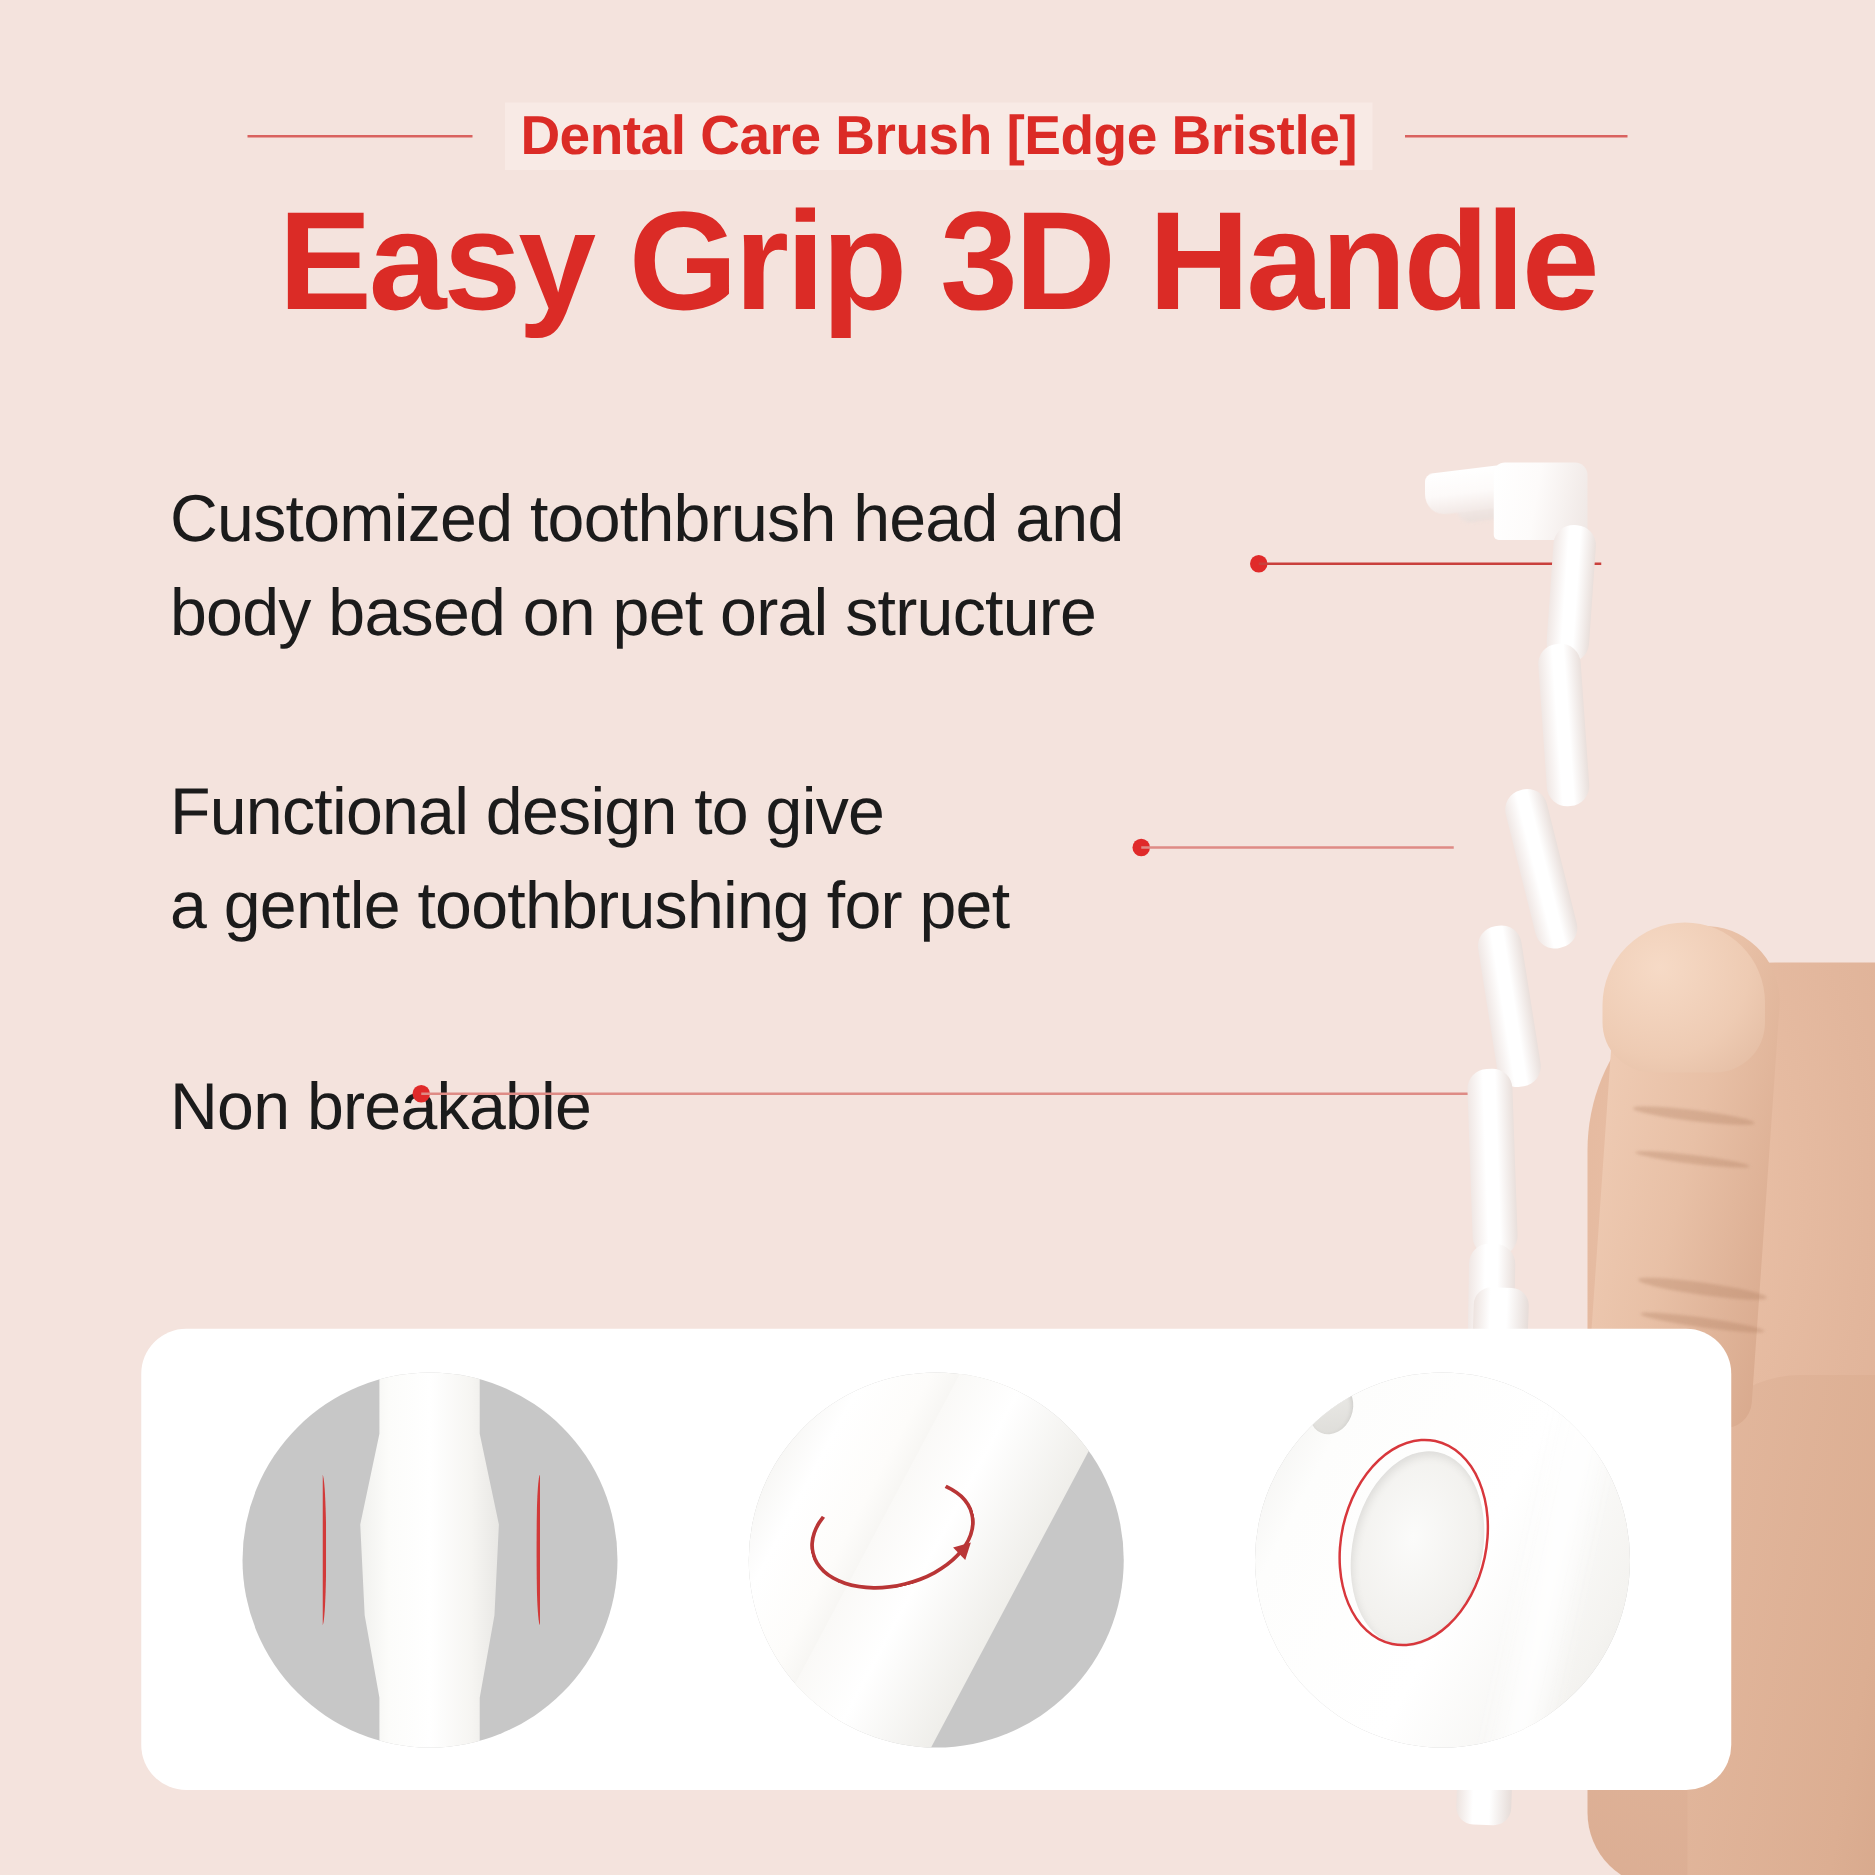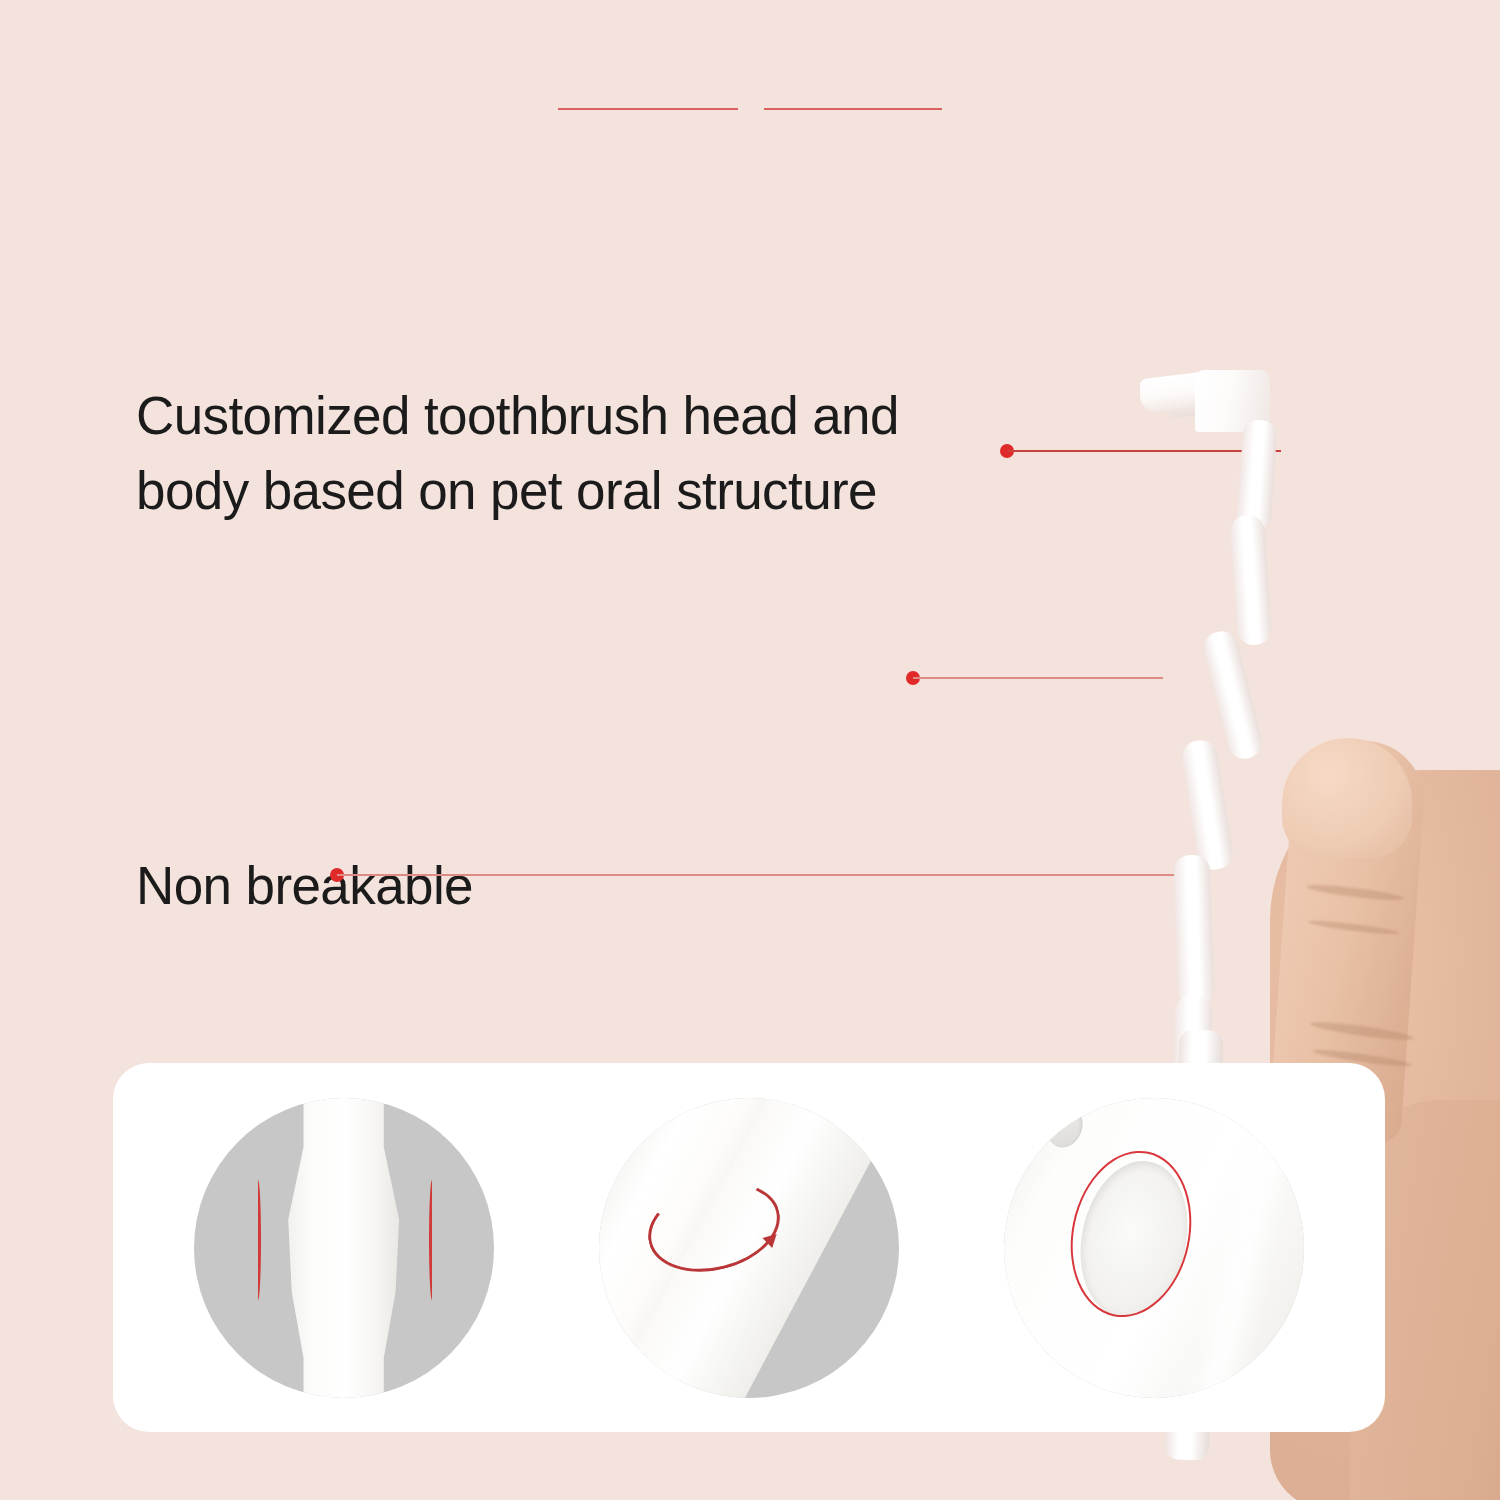--- a/index.html
+++ b/index.html
@@ -309,27 +309,31 @@
     filter:blur(5px);
   }
 </style>
 </head>
 <body>
 
 <div id="page">
 
   <div class="eyebrow-row">
     <div class="eyebrow-rule left"></div>
+    <div class="eyebrow-text">Dental Care Brush [Edge Bristle]</div>
     <div class="eyebrow-rule right"></div>
   </div>
 
+  <div class="headline">Easy Grip 3D Handle</div>
 
   <div class="feature" id="feature-0">Customized toothbrush head and
 body based on pet oral structure</div>
 
+  <div class="feature" id="feature-1">Functional design to give
+a gentle toothbrushing for pet</div>
 
   <div class="feature" id="feature-2">Non breakable</div>
 
   <div class="leader" id="leader-0">
     <span class="dot"></span>
     <span class="line"></span>
   </div>
   <div class="leader" id="leader-1">
     <span class="dot"></span>
     <span class="line"></span>

